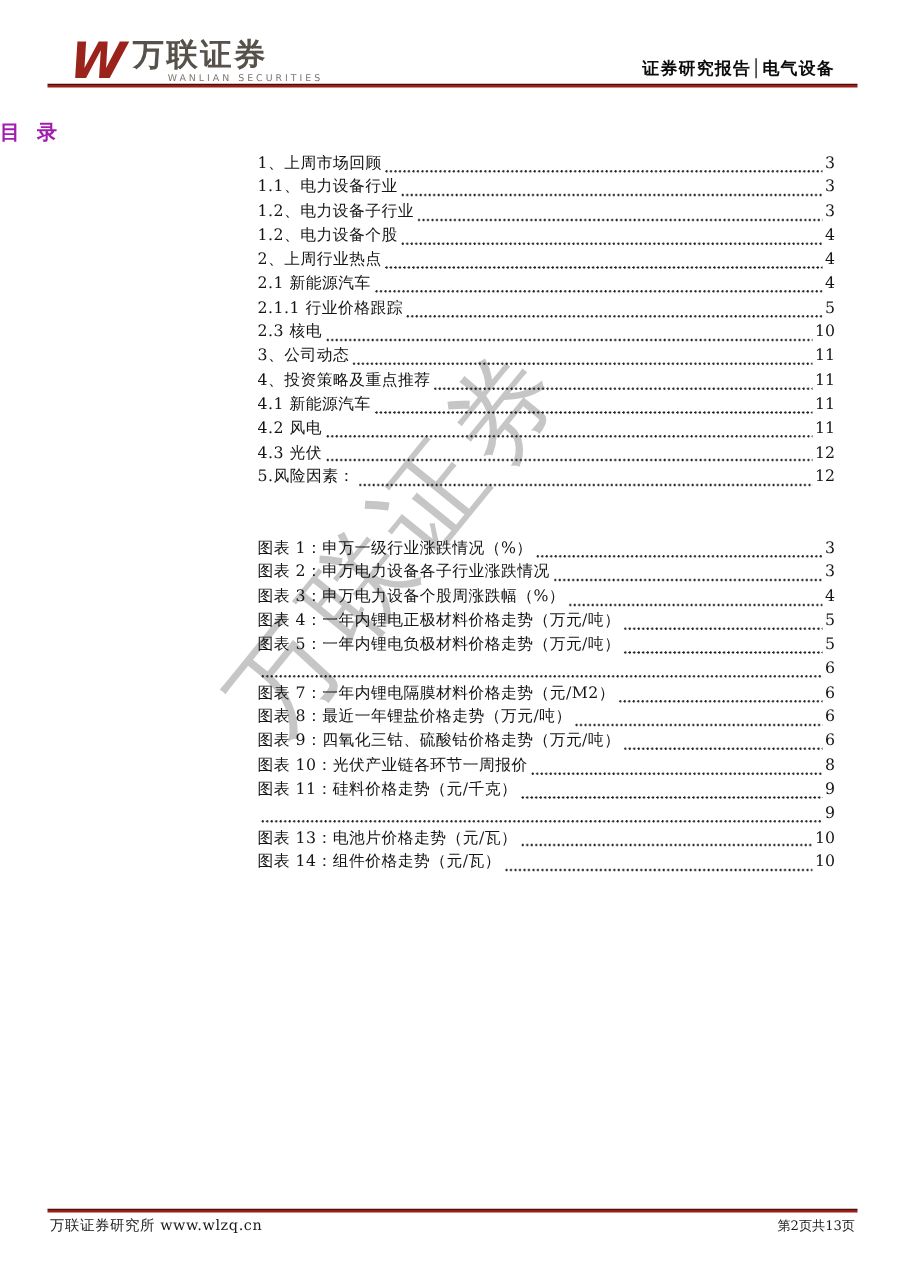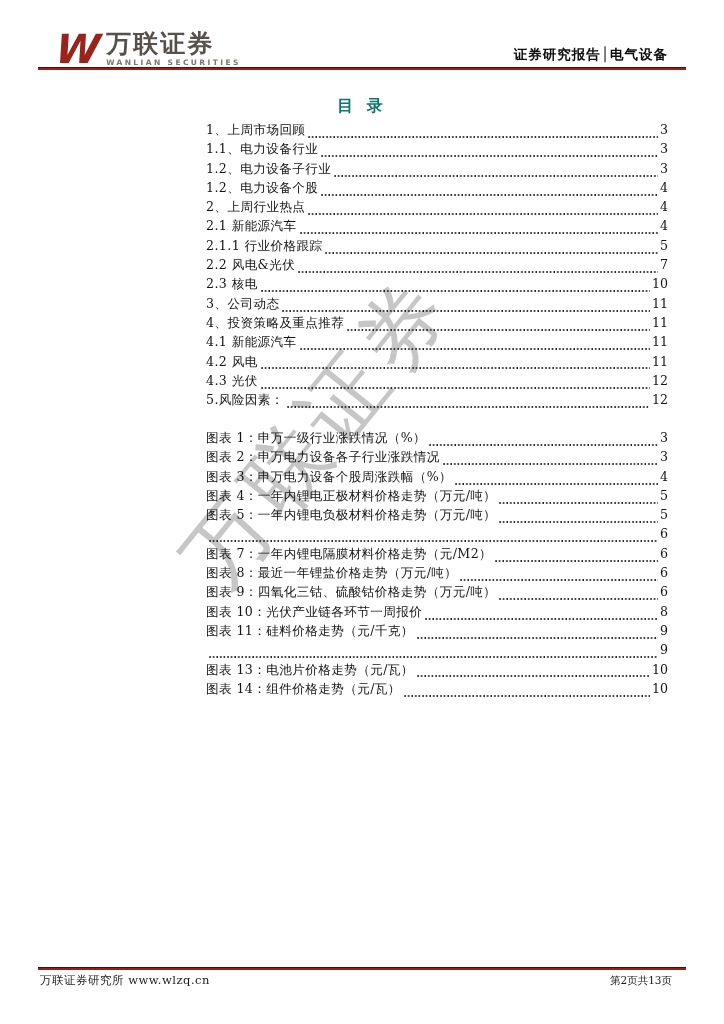--- a/index.html
+++ b/index.html
@@ -24,22 +24,22 @@
     margin-right:6px;
   }
   .logo-names { display:flex; flex-direction:column; }
   .logo-cn {
     font-family:"DejaVu Sans","Liberation Sans",sans-serif;
     font-weight:700; font-size:25px; line-height:26px;
     letter-spacing:2px; color:#56514a;
   }
   .logo-en {
     font-family:"DejaVu Sans","Liberation Sans",sans-serif;
-    font-weight:700; font-size:7.5px; letter-spacing:2.4px;
-    color:#7b766f; margin-top:1px;
+    font-weight:400; font-size:7.5px; letter-spacing:2.4px;
+    color:#7b766f; margin-top:1px;margin-left:28px;
   }
   .report-type {
     position:absolute; right:56px; top:46px;
     font-size:13.5px; font-weight:700; color:#0c0c0c;
     letter-spacing:1px;
   }
   .rule {
     position:absolute; left:38px; right:38px; height:0;
     border-top:1px solid #4a0d0a;
     border-bottom:2px solid #9a1f17;
@@ -52,22 +52,22 @@
     position:absolute; left:318px; top:432px;
     transform: translate(-50%,-50%) rotate(-51deg);
     font-size:84px; letter-spacing:8px; white-space:nowrap;
     color:#c6c6c6; z-index:0;
     font-family:"DejaVu Serif","Liberation Serif",serif;
   }
 
   
   .toc-title {
     position:absolute; left:0; right:0; top:96px;
-    text-align:center; font-size:16px; font-weight:700;
-    letter-spacing:4px; color:#0f766e; z-index:1;
+    font-size:16px; font-weight:700;
+    letter-spacing:4px; color:#a21caf; z-index:1;
   }
   .toc-list { position:absolute; left:206px; right:56px; z-index:1; }
   .toc-sections { top:122px; }
   .toc-figures  { top:430px; }
   .toc-row {
     display:flex; align-items:baseline;
     height:19.3px; font-size:12.6px; color:#141414;
     cursor:pointer;
   }
   .toc-label { white-space:nowrap; letter-spacing:0.4px; }
@@ -80,21 +80,21 @@
     background-position:left bottom;
   }
   .toc-page { white-space:nowrap; text-align:right; }
 
   
   .footer-left {
     position:absolute; left:40px; top:973px;
     font-size:11.5px; color:#1a1a1a; letter-spacing:0.5px; z-index:1;
   }
   .footer-right {
-    position:absolute; right:52px; top:974px;
+    position:absolute; right:40px; top:974px;
     font-size:10.5px; color:#1a1a1a; z-index:1;text-align:center;
   }
 </style>
 </head>
 <body>
 
 <div class="page">
 
   <div class="logo">
     <span class="logo-w">W</span>
@@ -147,25 +147,20 @@
         <span class="leader"></span>
         <span class="toc-page">4</span>
       </div>
 
       <div class="toc-row">
         <span class="toc-label">2.1.1 行业价格跟踪</span>
         <span class="leader"></span>
         <span class="toc-page">5</span>
       </div>
 
-      <div class="toc-row">
-        <span class="toc-label">2.2 风电&amp;光伏</span>
-        <span class="leader"></span>
-        <span class="toc-page">7</span>
-      </div>
 
       <div class="toc-row">
         <span class="toc-label">2.3 核电</span>
         <span class="leader"></span>
         <span class="toc-page">10</span>
       </div>
 
       <div class="toc-row">
         <span class="toc-label">3、公司动态</span>
         <span class="leader"></span>

